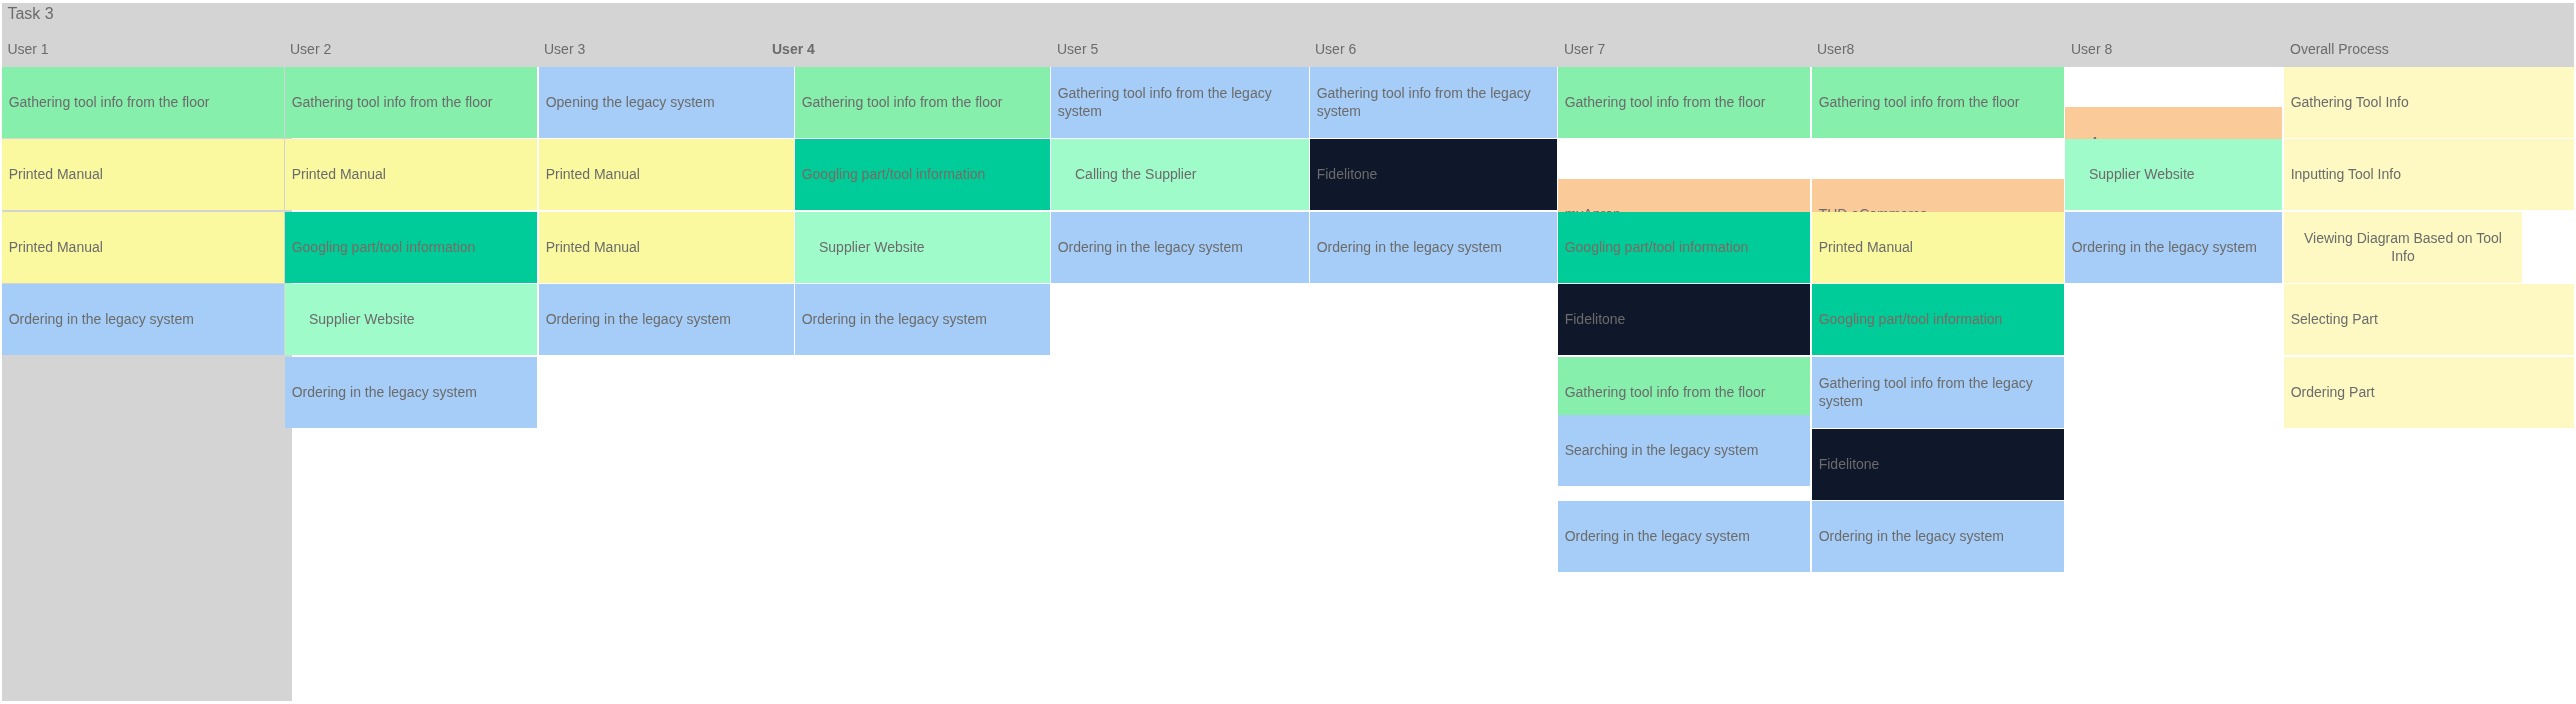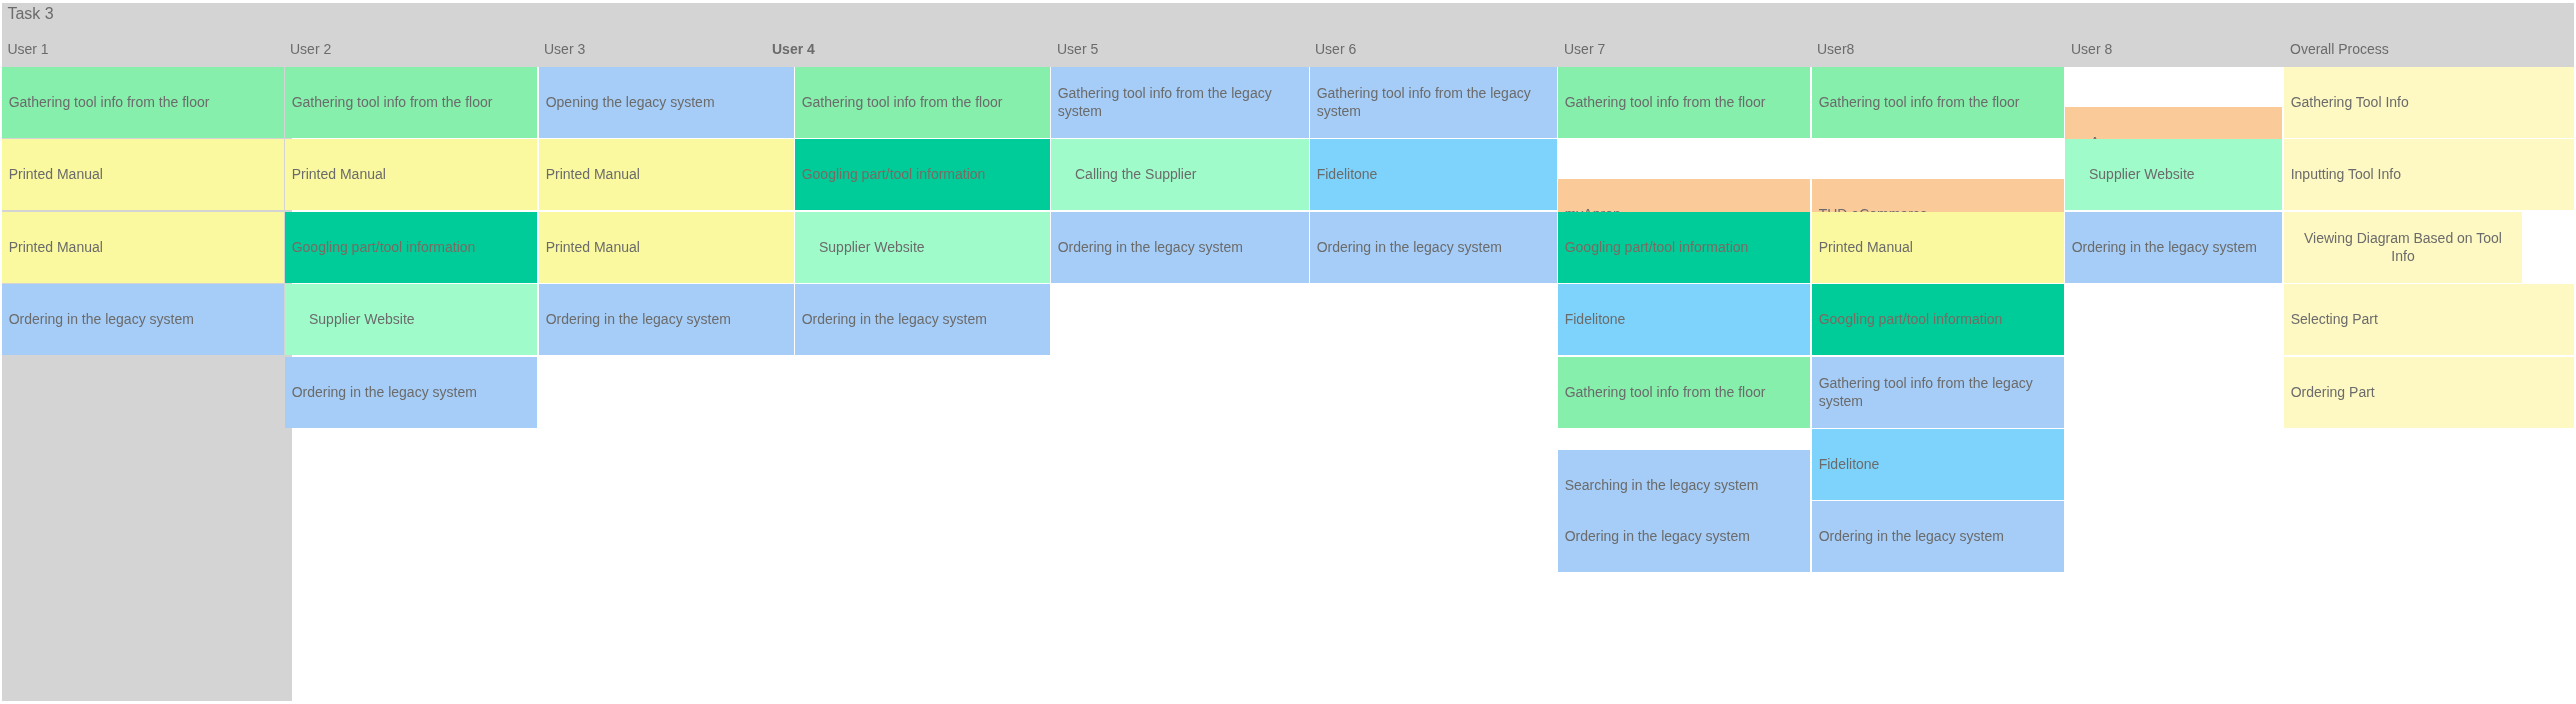--- a/index.html
+++ b/index.html
@@ -41,21 +41,21 @@
     color:#6b6b6b;
     overflow:hidden;
   }
   .cell span{display:block;}
   
   .c-cyan{background:#86efac;}
   .c-blue{background:#a6cdf7;}
   .c-yellow{background:#faf9a0;}
   .c-green{background:#00cc99;color:#7a6a62;}
   .c-mint{background:#a0fbcb;padding-left:24px;}
-  .c-pink{background:#7dd3fc;}
+  .c-pink{background:#0f172a;}
   .c-orange{background:#fbca99;margin-top:40px;}
   .c-grey{background:#fef9c3;text-align:center;}
 </style>
 </head>
 <body>
 
 <div id="board">
 
   <div class="header-band"></div>
   <div class="overall-bg"></div>
@@ -152,21 +152,21 @@
       </div>
       <div class="cell c-green" style="left: 1556px; top: 209px; width: 252px; height: 71px;">
         <span>Googling part/tool information</span>
       </div>
       <div class="cell c-pink" style="left: 1556px; top: 281px; width: 252px; height: 71px;">
         <span>Fidelitone</span>
       </div>
       <div class="cell c-cyan" style="left: 1556px; top: 354px; width: 252px; height: 71px;">
         <span>Gathering tool info from the floor</span>
       </div>
-      <div class="cell c-blue" style="left: 1556px; top: 447px; width: 252px; height: 71px;">
+      <div class="cell c-blue" style="left: 1556px; top: 412px; width: 252px; height: 71px;">
         <span>Searching in the legacy system</span>
       </div>
       <div class="cell c-blue" style="left: 1556px; top: 498px; width: 252px; height: 71px;">
         <span>Ordering in the legacy system</span>
       </div>
       <div class="cell c-cyan" style="left: 1810px; top: 64px; width: 252px; height: 71px;">
         <span>Gathering tool info from the floor</span>
       </div>
       <div class="cell c-orange" style="left: 1810px; top: 136px; width: 252px; height: 71px;">
         <span>THD eCommerce</span>

